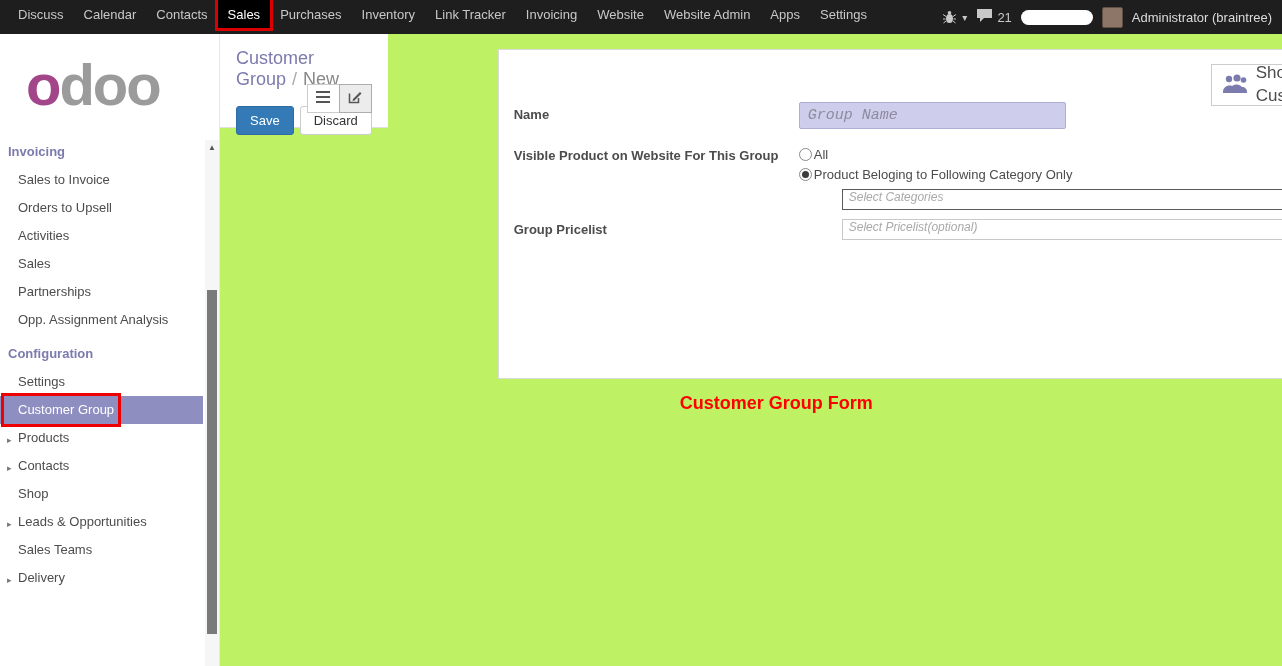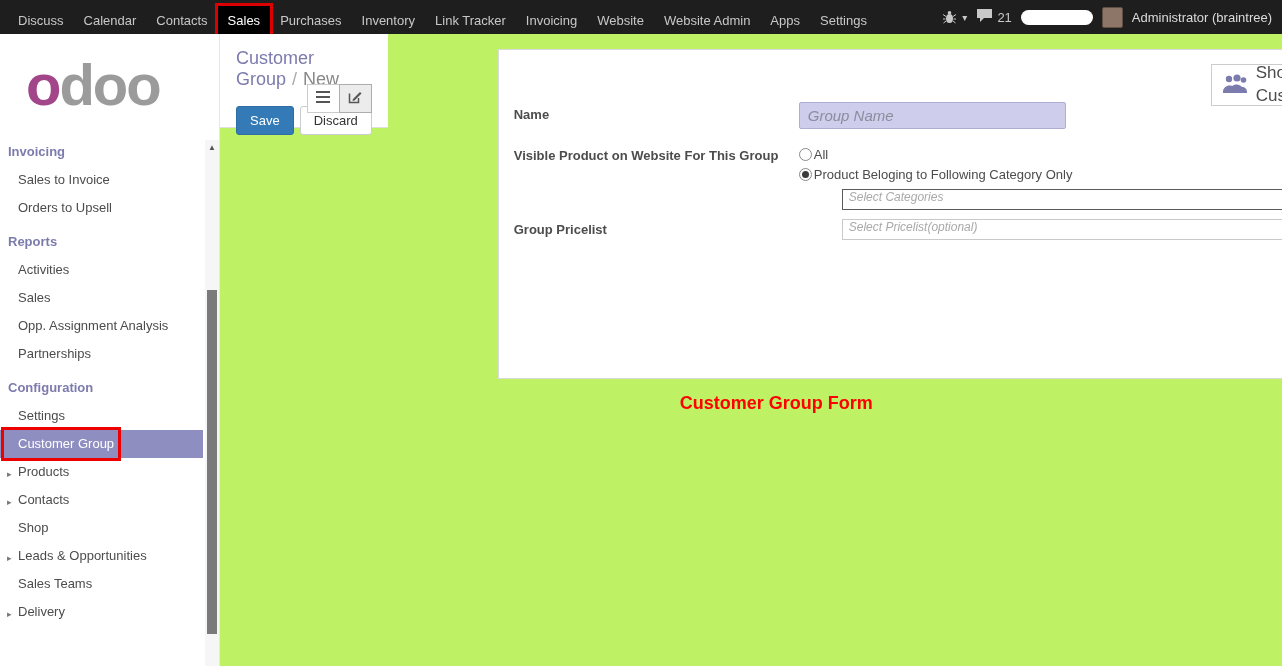--- a/index.html
+++ b/index.html
@@ -7,21 +7,21 @@
   body {
     width:1282px; height:666px; overflow:hidden;
     font-family:"Liberation Sans", sans-serif;
     background:#fff; color:#4c4c4c;
   }
 
   
   .topbar {
     height:34px; background:#1e1e1e; display:flex; align-items:center;
   }
-  .menu { display:flex; align-items:flex-end; padding-left:8px; height:34px; }
+  .menu { display:flex; align-items:flex-start; padding-left:8px; height:34px; }
   .menu-item {
     color:#c8c8c8; font-size:13px; padding:0 10px; height:28px;
     display:flex; align-items:center; cursor:pointer; text-decoration:none; white-space:nowrap;
   }
   .menu-item.active { background:#000; color:#fff; outline:3px solid #dd0000; }
   .topbar-right { margin-left:auto; display:flex; align-items:center; gap:9px; padding-right:10px; color:#c8c8c8; font-size:13px; }
   .tb-icon, .tb-chat { display:flex; align-items:center; gap:4px; cursor:pointer; }
   .tb-caret { font-size:10px; cursor:pointer; margin-left:-4px; }
   .tb-pill { width:72px; height:15px; background:#fff; border-radius:8px; cursor:pointer; }
   .avatar { width:21px; height:21px; border-radius:2px; background:#8d7668; border:1px solid #5f4f45; display:inline-block; cursor:pointer; }
@@ -68,21 +68,21 @@
   .show-customers { position:absolute; top:14px; right:16px; display:flex; align-items:center; gap:8px; border:1px solid #ccc; background:#fff; padding:2px 10px; height:42px; cursor:pointer; font-family:inherit; }
   .show-customers .sc-label { font-size:17px; color:#4c4c4c; width:72px; line-height:1.35; text-align:left; }
 
   .form-area { margin-top:52px; }
   .form-row { display:flex; }
   .row-name { margin-bottom:18px; }
   .row-visibility { margin-bottom:9px; }
   .flabel { width:285px; flex-shrink:0; font-weight:bold; font-size:13px; color:#4c4c4c; padding-top:5px; }
   .ffield { flex:1; }
 
-  .name-input { width:267px; height:27px; background:#cecdeb; border:1px solid #aeadd4; border-radius:2px; padding:0 8px; font-size:15px; font-family:Liberation Sans, sans-serif; color:#333; }
+  .name-input { width:267px; height:27px; background:#cecdeb; border:1px solid #aeadd4; border-radius:2px; padding:0 8px; font-size:15px; font-family:Liberation Mono, monospace; color:#333; }
   .name-input::placeholder { color:#8c8c9e; font-style:italic; }
 
   .radio-row { display:flex; align-items:center; gap:2px; margin-bottom:5px; font-size:13px; color:#4c4c4c; cursor:pointer; }
   .radio { width:13px; height:13px; border:1px solid #8a8a8a; border-radius:50%; background:#fff; position:relative; flex-shrink:0; }
   .radio.checked::after { content:""; position:absolute; left:2px; top:2px; width:7px; height:7px; background:#3b3b3b; border-radius:50%; }
 
   .select { height:21px; display:flex; align-items:flex-start; justify-content:space-between; padding:0 6px; background:#fff; cursor:pointer; font-size:12px;margin-left:43px; }
   .select .ph { font-style:italic; color:#a9a9a9; }
   .select .caret { font-size:8px; color:#333; }
   .select.categories { border:1px solid #5a5a5a; margin-top:7px; }
@@ -134,25 +134,24 @@
 <div class="app">
 
   <aside class="sidebar">
     <div class="logo"><span class="o1">o</span><span>doo</span></div>
 
     <nav class="sidenav">
       <div class="section-title">Invoicing</div>
       <div class="nav-item">Sales to Invoice</div>
       <div class="nav-item">Orders to Upsell</div>
 
-      <div class="section-title">Reports</div>
       <div class="nav-item">Activities</div>
       <div class="nav-item">Sales</div>
+      <div class="nav-item">Partnerships</div>
       <div class="nav-item">Opp. Assignment Analysis</div>
-      <div class="nav-item">Partnerships</div>
 
       <div class="section-title">Configuration</div>
       <div class="nav-item">Settings</div>
       <div class="nav-item active">
         <span>Customer Group</span>
         <span class="red-box"></span>
       </div>
       <div class="nav-item">
         <span class="exp">▸</span>
         <span>Products</span>

